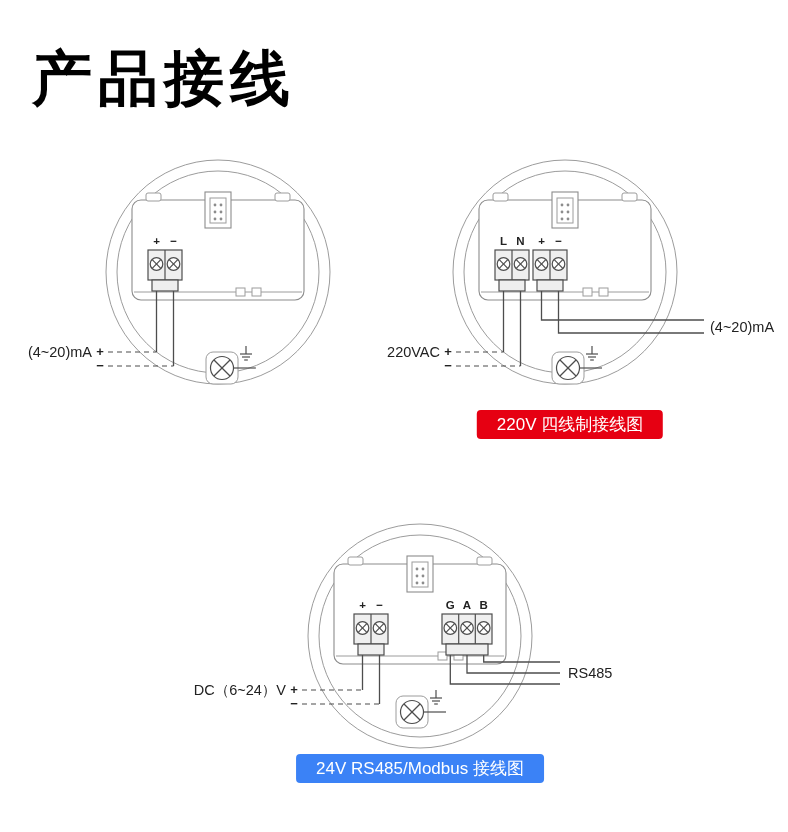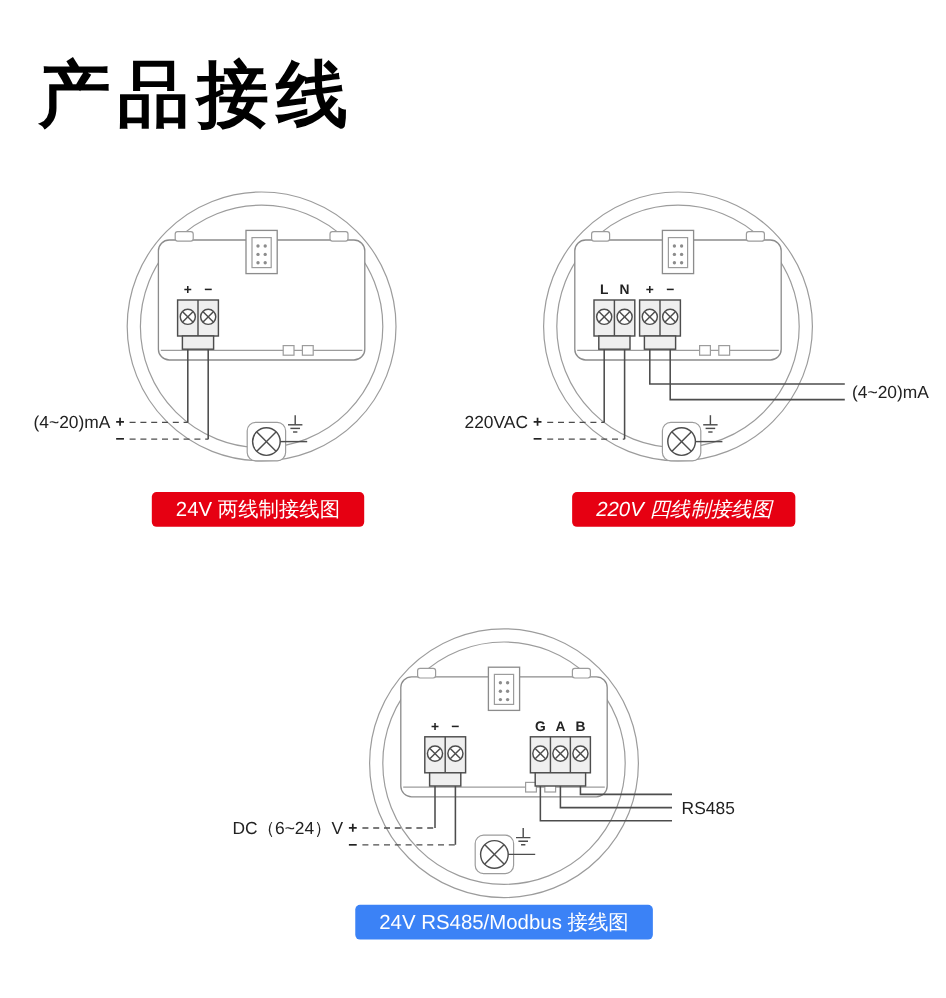--- a/index.html
+++ b/index.html
@@ -171,17 +171,16 @@
         <path class="wire" d="M467,655 V673 H560"></path>
         <path class="wire" d="M450.3,655 V684 H560"></path>
       </g>
       <text class="wlabel end" x="286" y="695">DC（6~24）V</text>
       <text class="sign" x="294" y="694">+</text>
       <text class="sign" x="294" y="708">−</text>
       <text class="wlabel" x="568" y="678">RS485</text>
     </g>
   </svg>
 
-  <div class="caption" style="left: 215px; top: 410px; background: rgb(230, 0, 18);">24V 两线制接线图</div>
-  <div class="caption" style="left: 570px; top: 410px; background: rgb(230, 0, 18); font-style: italic;">220V 四线制接线图</div>
+  <div class="caption" style="left: 570px; top: 410px; background: rgb(230, 0, 18);">220V 四线制接线图</div>
   <div class="caption" style="left: 420px; top: 754px; background: #3b82f6;">24V RS485/Modbus 接线图</div>
 
 </div>
 
 </body></html>

